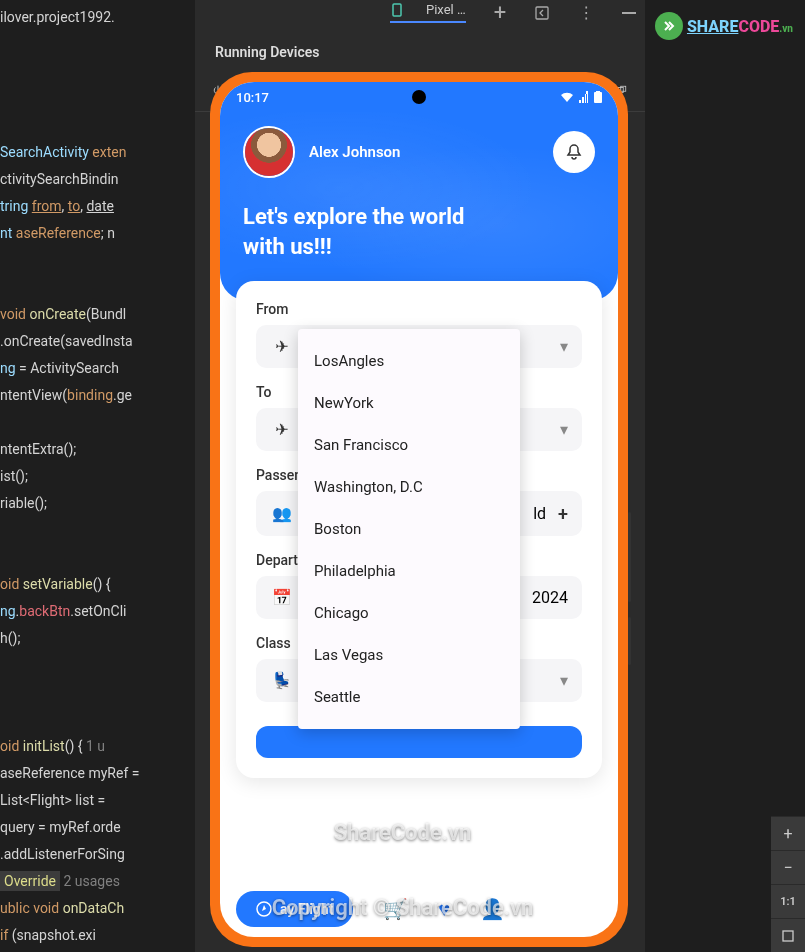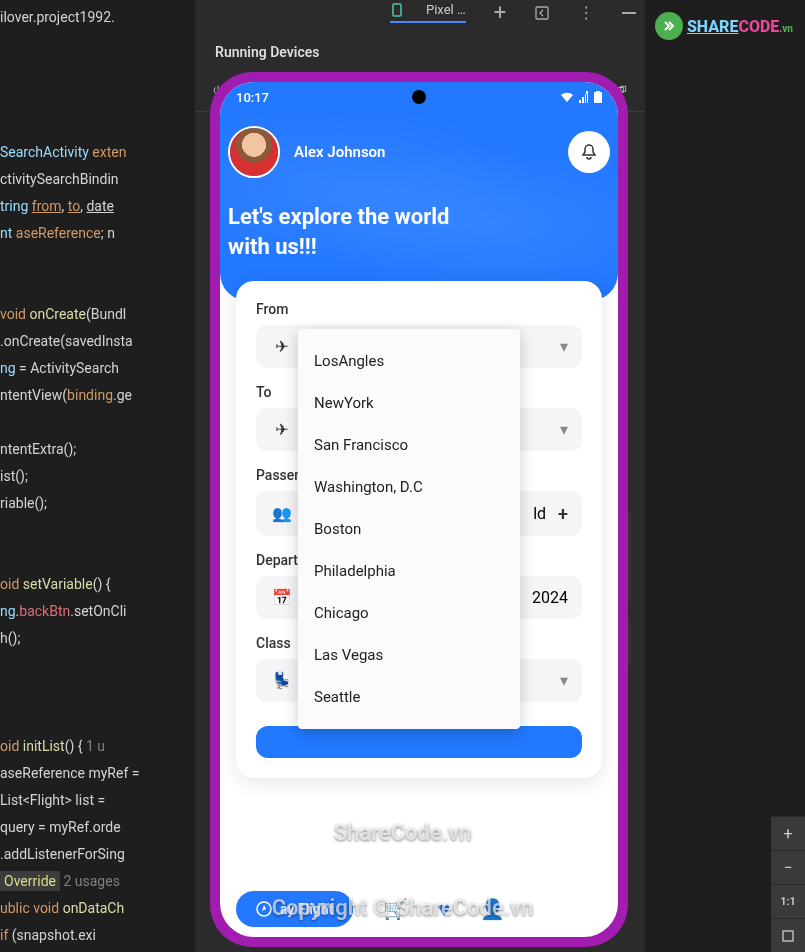--- a/index.html
+++ b/index.html
@@ -21,29 +21,29 @@
 .ide-header { height: 24px; display: flex; padding: 0 20px; color: #bbb; font-size: 14px; margin-top: 44px; }
 .ide-header .title { font-weight: 600; color: #ddd; }
 .ide-tabs { position: absolute; left: 385px; top: 2px; display: flex; align-items: center; gap: 18px; }
 .ide-tabs .tab { display: flex; align-items: center; gap: 22px; color: #ccc; font-size: 13px; border-bottom: 2px solid #4a88ff; padding-bottom: 4px; }
 
 .ide-toolbar { height: 44px; background: #2b2b2b; display: flex; align-items: center; padding: 0 18px; gap: 22px; border-bottom: 1px solid #3c3c3c; }
 .ide-toolbar .sep { width: 1px; height: 20px; background: #444; margin: 0 -4px; }
 .ide-toolbar svg, .ide-toolbar .icon-txt { color: #ccc; cursor: pointer; }
 
 
-.phone-frame { position: absolute; left: 210px; top: 72px; width: 418px; height: 875px; background: #a21caf; border-radius: 42px; padding: 10px; }
+.phone-frame { position: absolute; left: 210px; top: 72px; width: 418px; height: 875px; background: #f97316; border-radius: 42px; padding: 10px; }
 .phone-screen { width: 100%; height: 100%; background: #fff; border-radius: 34px; overflow: hidden; position: relative; }
 .phone-notch { position: absolute; top: 18px; left: 50%; transform: translateX(-50%); width: 14px; height: 14px; background: #000; border-radius: 50%; z-index: 100; }
 
 .status-bar { height: 30px; display: flex; justify-content: space-between; align-items: center; padding: 0 16px; background: #2278ff; color: #fff; font-size: 13px; font-weight: 500; }
 .status-bar .right { display: flex; gap: 4px; align-items: center; }
 
 
-.app-header { background: #2278ff; padding: 14px 8px 40px; border-radius: 0 0 28px 28px; position: relative; background-image: radial-gradient(ellipse at 30% 40%, rgba(255,255,255,0.08) 0%, transparent 50%), radial-gradient(ellipse at 70% 60%, rgba(255,255,255,0.08) 0%, transparent 50%); }
+.app-header { background: #2278ff; padding: 14px 23px 40px; border-radius: 0 0 28px 28px; position: relative; background-image: radial-gradient(ellipse at 30% 40%, rgba(255,255,255,0.08) 0%, transparent 50%), radial-gradient(ellipse at 70% 60%, rgba(255,255,255,0.08) 0%, transparent 50%); }
 .app-header-top { display: flex; align-items: center; gap: 14px; }
 .avatar { width: 52px; height: 52px; border-radius: 50%; background: linear-gradient(135deg, #e8a87c, #c38d6e); border: 2px solid #fff; display: flex; align-items: center; justify-content: center; font-size: 22px; overflow: hidden; }
 .avatar-inner { width: 100%; height: 100%; background: radial-gradient(circle at 50% 35%, #f0c5a0 30%, #8b5a3c 31%, #8b5a3c 45%, #d63031 46%); }
 .username { color: #fff; font-weight: 600; font-size: 15px; }
 .bell { margin-left: auto; width: 42px; height: 42px; background: #fff; border-radius: 50%; display: flex; align-items: center; justify-content: center; }
 .hero-text { color: #fff; font-size: 22px; font-weight: 700; margin-top: 24px; line-height: 1.35; }
 
 
 .search-card { margin: -20px 16px 0; background: #fff; border-radius: 18px; box-shadow: 0 4px 20px rgba(0,0,0,0.1); padding: 20px; position: relative; }
 .field-group { margin-bottom: 16px; }

